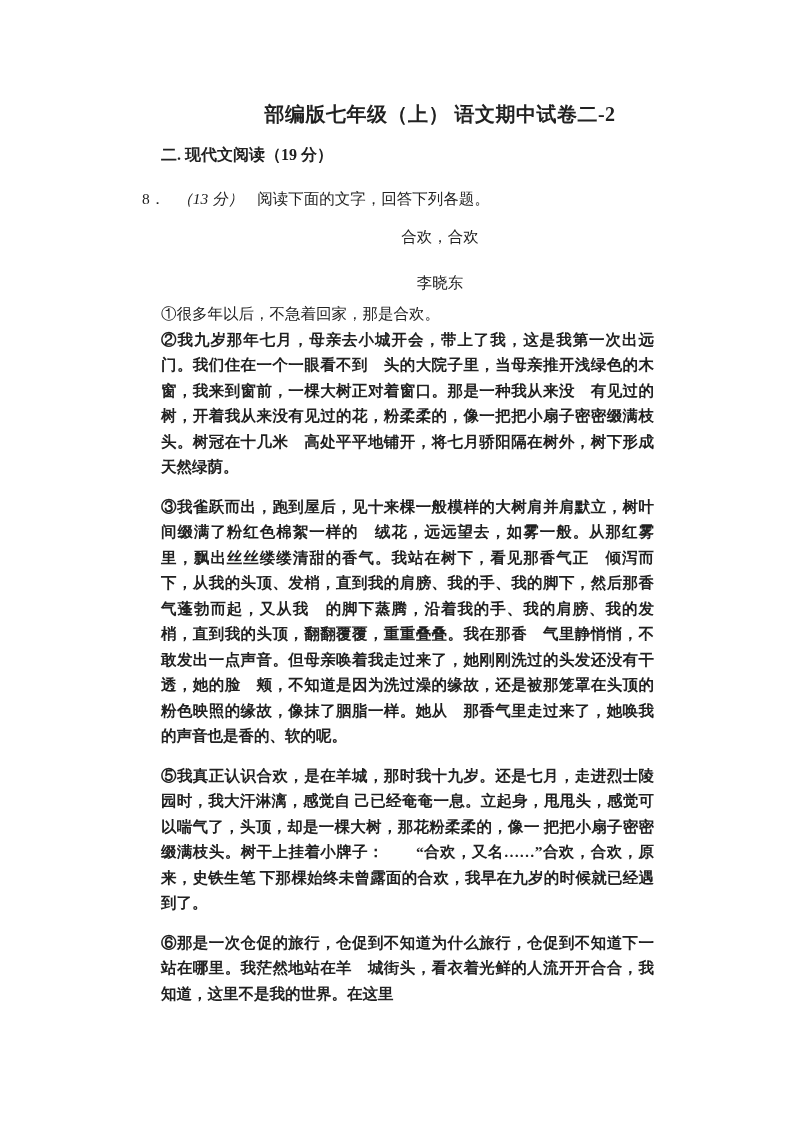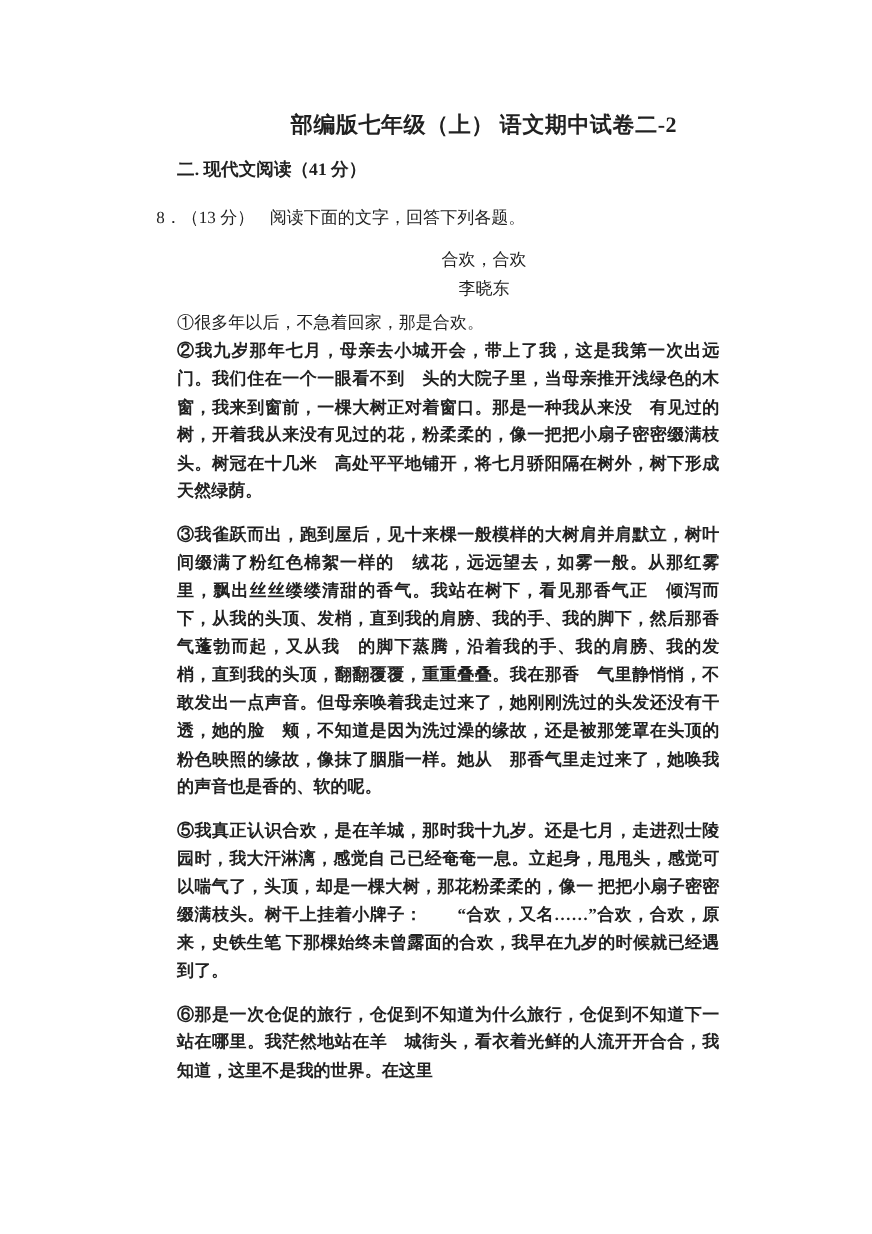--- a/index.html
+++ b/index.html
@@ -34,32 +34,32 @@
     font-size: 16px;
     font-weight: bold;
     line-height: 24px;
   }
 
   .question-line {
     margin-top: 19px;
     font-size: 15.5px;
     line-height: 26px;
   }
-  .q-points { margin-left: 0; }
+  .q-points { margin-left: 12px; font-style: italic; }
   .q-prompt { margin-left: 14px; }
 
   .article-title,
   .article-author {
     margin-top: 12px;
     padding-left: 84px;
     text-align: center;
     font-size: 15.5px;
     line-height: 26px;
   }
-  .article-author { margin-top: 0; }
+  .article-author { margin-top: 20px; }
 
   .article-body {
     margin: 5px 0 0 19px;
   }
   .article-body p {
     margin: 0;
     font-size: 15.5px;
     line-height: 25.5px;
     text-align: justify;
     word-break: break-all;
@@ -68,21 +68,21 @@
   
   .article-body p:nth-child(2) { margin-top: 0; }
 </style>
 </head>
 <body>
 
 <div class="page">
 
   <h1 class="doc-title">部编版七年级（上） 语文期中试卷二-2</h1>
 
-  <h2 class="section-heading">二. 现代文阅读（41 分）</h2>
+  <h2 class="section-heading">二. 现代文阅读（19 分）</h2>
 
   <div class="question-line">
     <span class="q-number">8．</span><span class="q-points">（13 分）</span><span class="q-prompt">阅读下面的文字，回答下列各题。</span>
   </div>
 
   <div class="article-title">合欢，合欢</div>
 
   <div class="article-author">李晓东</div>
 
   <div class="article-body">

